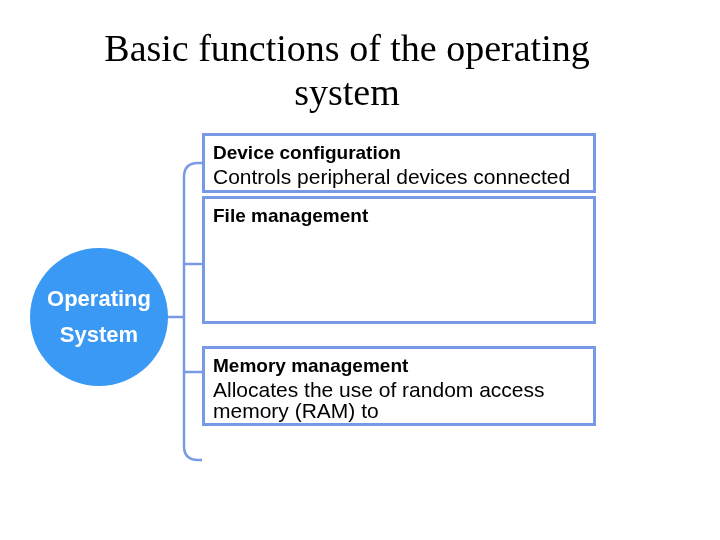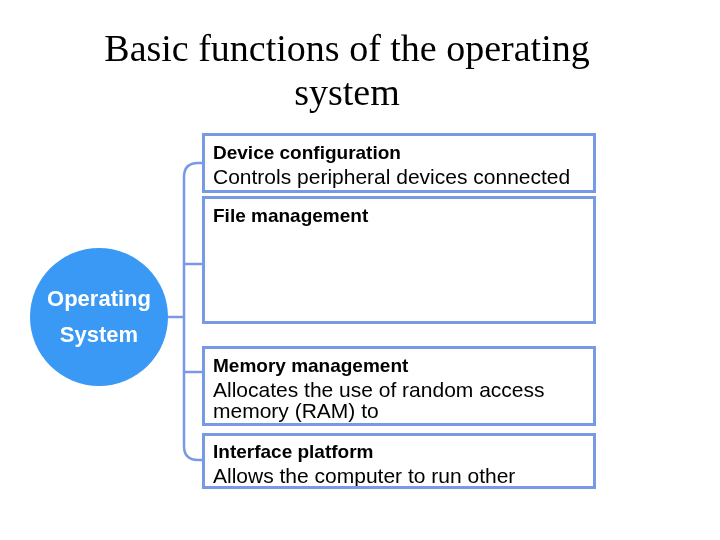--- a/index.html
+++ b/index.html
@@ -77,18 +77,14 @@
   <div class="fn-box b1">
     <div class="fn-heading">File management</div>
   </div>
 
   <div class="fn-box b2">
     <div class="fn-heading">Memory management</div>
     <div class="fn-body">Allocates the use of random access memory (RAM) to
 functions processes</div>
   </div>
 
-  <div class="fn-box b3">
-    <div class="fn-heading">Interface platform</div>
-    <div class="fn-body">Allows the computer to run other applications</div>
-  </div>
 
 </div>
 
 </body></html>

